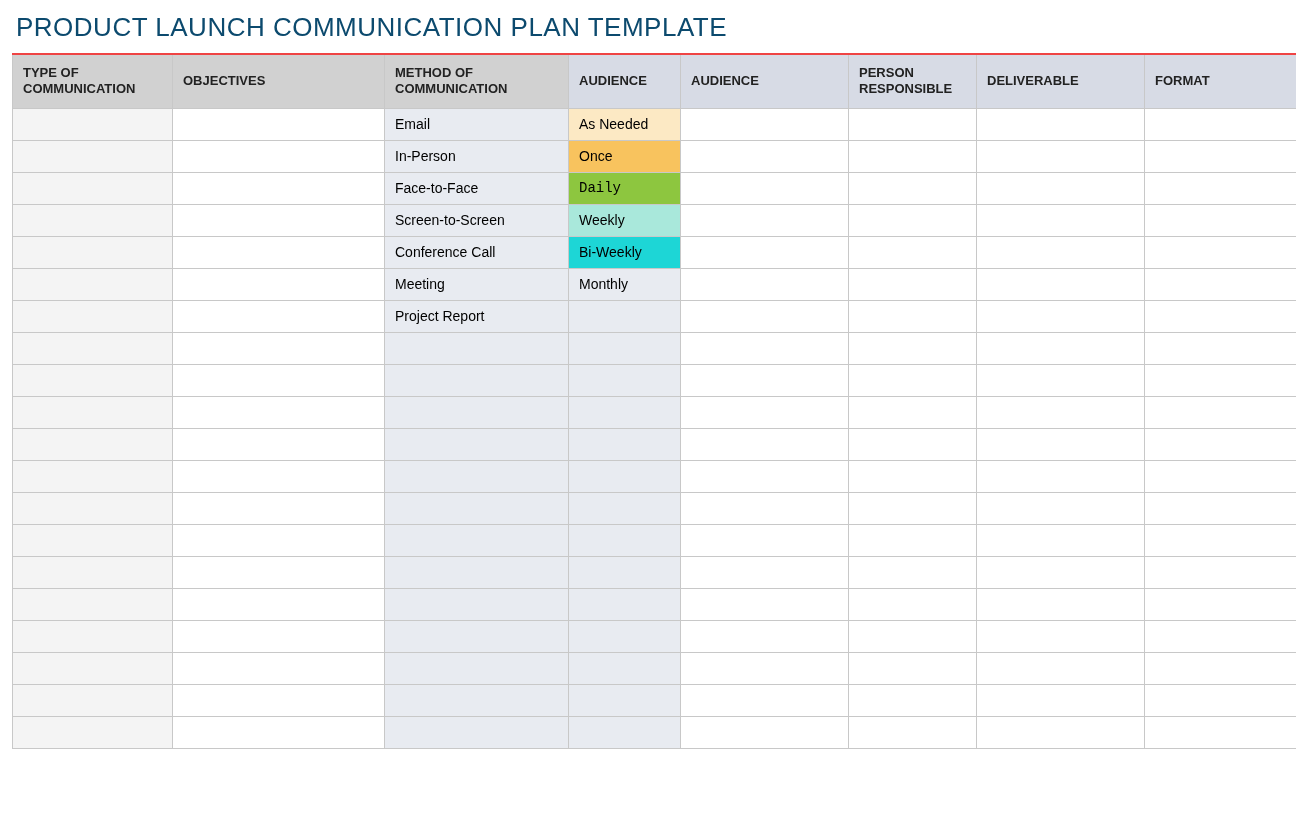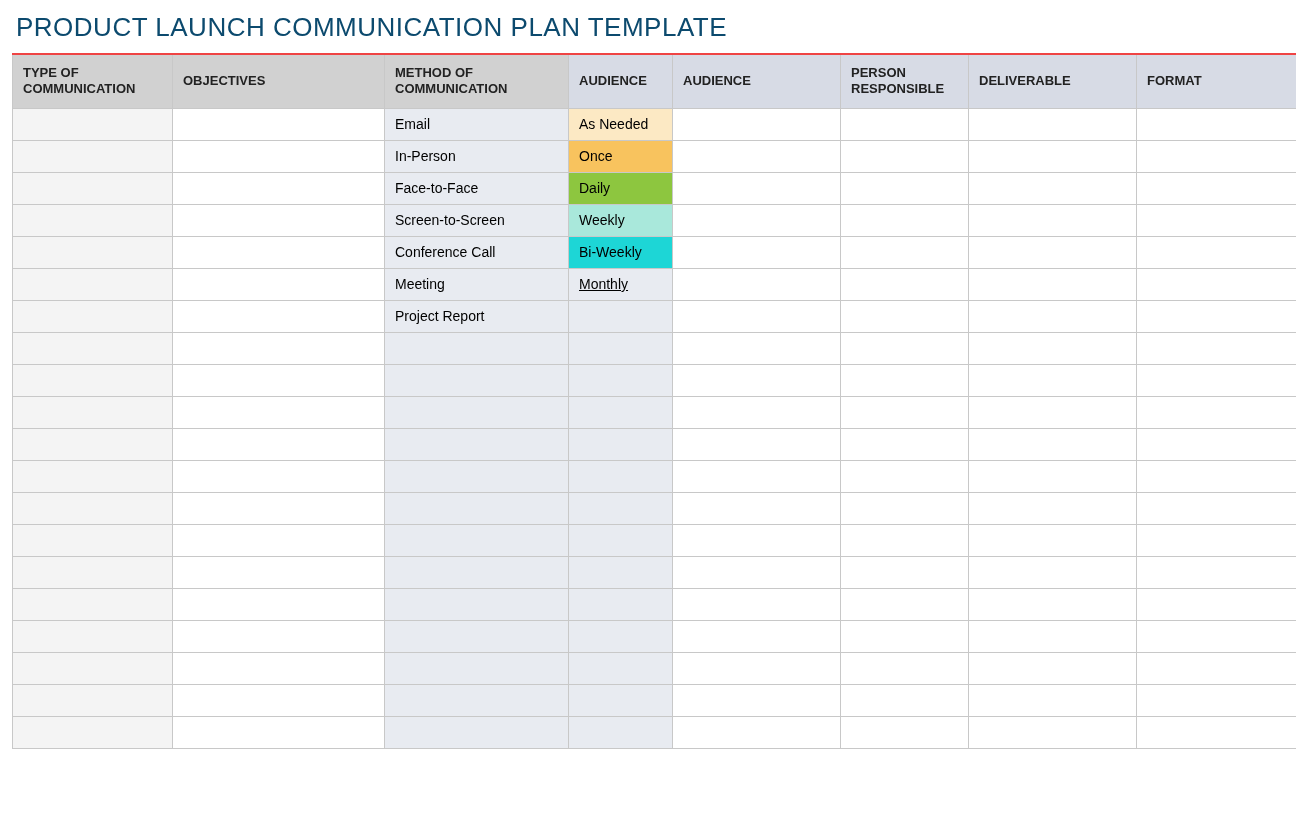--- a/index.html
+++ b/index.html
@@ -58,31 +58,31 @@
     }
     td.col-frequency {
       background: #e8ebf1;
     }
     td.col-audience, td.col-person, td.col-deliverable, td.col-format {
       background: #ffffff;
     }
     .col-type { width: 160px; }
     .col-objectives { width: 212px; }
     .col-method { width: 184px; }
-    .col-frequency { width: 104px; }
+    .col-frequency { width: 112px; }
     .col-audience { width: 168px; }
     .col-person { width: 128px; }
     .col-deliverable { width: 168px; }
     .col-format { width: 168px; }
     td.freq-asneeded { background: #fce9c4 !important; }
     td.freq-once { background: #f8c35e !important; margin-top: 20px; }
-    td.freq-daily { background: #8dc63f !important; }
+    td.freq-daily { background: #8dc63f !important; font-family: Liberation Mono, monospace; }
     td.freq-weekly { background: #a9e8db !important; margin-left: 36px; }
     td.freq-biweekly { background: #1dd6d6 !important; }
-    td.freq-monthly { background: #e8ebf1 !important; text-decoration: underline; }
+    td.freq-monthly { background: #e8ebf1 !important; }
     td.freq-bimonthly { background: #cfcfcf !important; }
   </style>
 </head>
 <body>
 
 <div class="title">PRODUCT LAUNCH COMMUNICATION PLAN TEMPLATE</div>
 
 <table>
   <colgroup>
     <col class="col-type">

